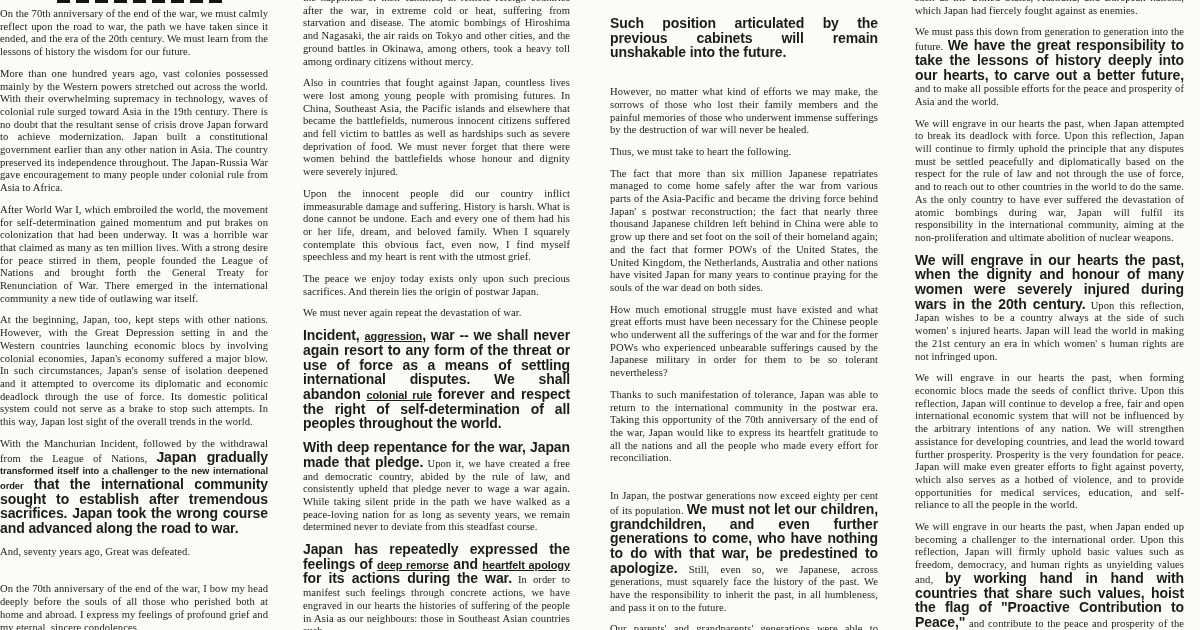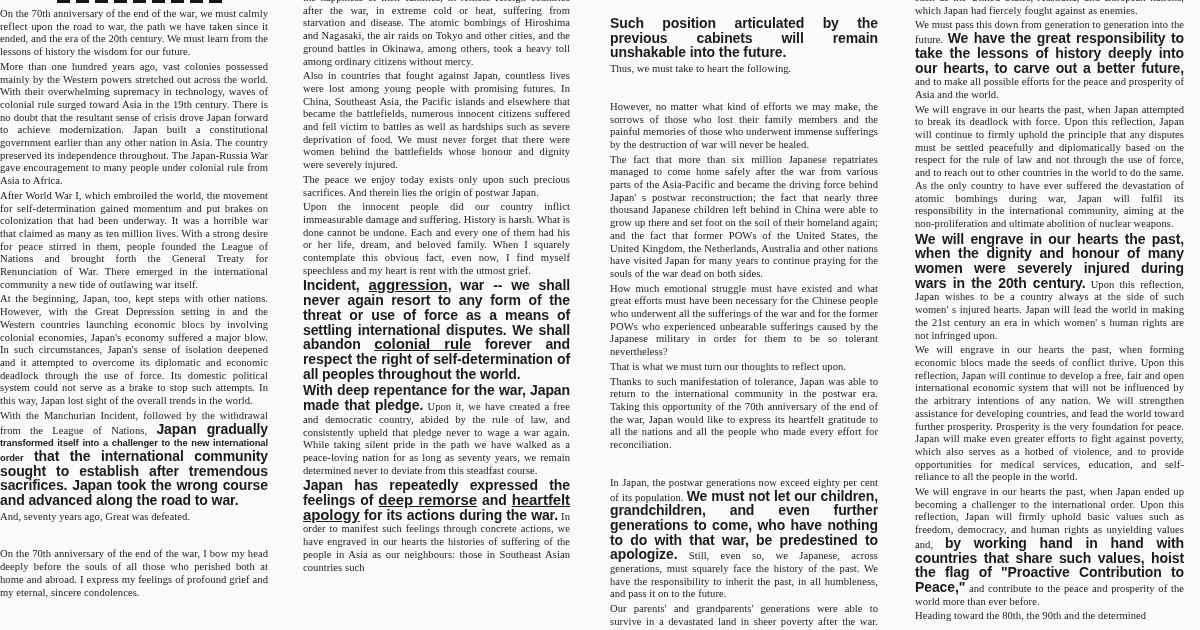--- a/index.html
+++ b/index.html
@@ -21,35 +21,35 @@
     margin:0;
     text-align:justify;
     font-family:"Liberation Serif",serif;
     font-size:10.6px;
     line-height:12.7px;
     letter-spacing:0.05px;
     color:#1b1b1b;
     hyphens:auto;
   }
   .gap-none{margin-top:0;}
-  .gap-normal{margin-top:2px;}
+  .gap-normal{margin-top:9px;}
   .gap-large{margin-top:25px;}
   .run-n{}
   .run-i{}
   .run-b{
     font-family:"Liberation Sans",sans-serif;
     font-weight:700;font-size:14px;letter-spacing:-0.1px;
   }
   .run-bi{
     font-family:"Liberation Sans",sans-serif;
     font-weight:700;font-size:9.4px;letter-spacing:-0.1px;
   }
   .run-bu{
     font-family:"Liberation Sans",sans-serif;
-    font-weight:700;font-size:15px;letter-spacing:-0.1px;
+    font-weight:700;font-size:11px;letter-spacing:-0.1px;
     text-decoration:underline;
   }
 </style>
 </head>
 <body>
 
 <div class="page">
   <div class="rule-frag"></div>
 
 <div class="col" style="left: 0px; top: 8px; width: 268px;">
@@ -57,33 +57,33 @@
       <p class="para gap-normal"><span class="run-n">More than one hundred years ago, vast colonies possessed mainly by the Western powers stretched out across the world. With their overwhelming supremacy in technology, waves of colonial rule surged toward Asia in the 19th century. There is no doubt that the resultant sense of crisis drove Japan forward to achieve modernization. Japan built a constitutional government earlier than any other nation in Asia. The country preserved its independence throughout. The Japan-Russia War gave encouragement to many people under colonial rule from Asia to Africa.</span></p>
       <p class="para gap-normal"><span class="run-n">After World War I, which embroiled the world, the movement for self-determination gained momentum and put brakes on colonization that had been underway. It was a horrible war that claimed as many as ten million lives. With a strong desire for peace stirred in them, people founded the League of Nations and brought forth the General Treaty for Renunciation of War. There emerged in the international community a new tide of outlawing war itself.</span></p>
       <p class="para gap-normal"><span class="run-n">At the beginning, Japan, too, kept steps with other nations. However, with the Great Depression setting in and the Western countries launching economic blocs by involving colonial economies, Japan's economy suffered a major blow. In such circumstances, Japan's sense of isolation deepened and it attempted to overcome its diplomatic and economic deadlock through the use of force. Its domestic political system could not serve as a brake to stop such attempts. In this way, Japan lost sight of the overall trends in the world.</span></p>
       <p class="para gap-normal"><span class="run-n">With the Manchurian Incident, followed by the withdrawal from the League of Nations, </span><span class="run-b">Japan gradually </span><span class="run-bi">transformed itself into a challenger to the new international order</span><span class="run-b"> that the international community sought to establish after tremendous sacrifices. Japan took the wrong course and advanced along the road to war.</span></p>
       <p class="para gap-normal"><span class="run-n">And, </span><span class="run-i">seventy years ago</span><span class="run-n">, Great was defeated.</span></p>
       <p class="para gap-large"><span class="run-n">On the 70th anniversary of the end of the war, I bow my head deeply before the souls of all those who perished both at home and abroad. I express my feelings of profound grief and my eternal, sincere condolences.</span></p>
     </div>
     <div class="col" style="left: 303px; top: -8px; width: 267px;">
       <p class="para gap-none"><span class="run-n">the happiness of their families; in remote foreign countries after the war, in extreme cold or heat, suffering from starvation and disease. The atomic bombings of Hiroshima and Nagasaki, the air raids on Tokyo and other cities, and the ground battles in Okinawa, among others, took a heavy toll among ordinary citizens without mercy.</span></p>
       <p class="para gap-normal"><span class="run-n">Also in countries that fought against Japan, countless lives were lost among young people with promising futures. In China, Southeast Asia, the Pacific islands and elsewhere that became the battlefields, numerous innocent citizens suffered and fell victim to battles as well as hardships such as severe deprivation of food. We must never forget that there were women behind the battlefields whose honour and dignity were severely injured.</span></p>
+      <p class="para gap-normal"><span class="run-n">Upon the innocent people did our country inflict immeasurable damage and suffering. History is harsh. What is done cannot be undone. Each and every one of them had his or her life, dream, and beloved family. When I squarely contemplate this obvious fact, even now, I find myself speechless and my heart is rent with the utmost grief.</span></p>
       <p class="para gap-normal"><span class="run-n">The peace we enjoy today exists only upon such precious sacrifices. And therein lies the origin of postwar Japan.</span></p>
-      <p class="para gap-normal"><span class="run-n">Upon the innocent people did our country inflict immeasurable damage and suffering. History is harsh. What is done cannot be undone. Each and every one of them had his or her life, dream, and beloved family. When I squarely contemplate this obvious fact, even now, I find myself speechless and my heart is rent with the utmost grief.</span></p>
+      <p class="para gap-normal"><span class="run-n">We must never again repeat the devastation of war.</span></p>
       <p class="para gap-normal"><span class="run-b">Incident, </span><span class="run-bu">aggression</span><span class="run-b">, war -- we shall never again resort to any form of the threat or use of force as a means of settling international disputes. We shall abandon </span><span class="run-bu">colonial rule</span><span class="run-b"> forever and respect the right of self-determination of all peoples throughout the world.</span></p>
       <p class="para gap-normal"><span class="run-b">With deep repentance for the war, Japan made that pledge.</span><span class="run-n"> Upon it, we have created a free and democratic country, abided by the rule of law, and consistently upheld that pledge never to wage a war again. While taking silent pride in the path we have walked as a peace-loving nation for as long as seventy years, we remain determined never to deviate from this steadfast course.</span></p>
       <p class="para gap-normal"><span class="run-b">Japan has repeatedly expressed the feelings of </span><span class="run-bu">deep remorse</span><span class="run-b"> and </span><span class="run-bu">heartfelt apology</span><span class="run-b"> for its actions during the war.</span><span class="run-n"> In order to manifest such feelings through concrete actions, we have engraved in our hearts the histories of suffering of the people in Asia as our neighbours: those in Southeast Asian countries such</span></p>
     </div>
     <div class="col" style="left: 610px; top: 17px; width: 268px;">
       <p class="para gap-none"><span class="run-b">Such position articulated by the previous cabinets will remain unshakable into the future.</span></p>
+      <p class="para gap-large"><span class="run-n">However, no matter what kind of efforts we may make, the sorrows of those who lost their family members and the painful memories of those who underwent immense sufferings by the destruction of war will never be healed.</span></p>
       <p class="para gap-normal"><span class="run-n">Thus, we must take to heart the following.</span></p>
-      <p class="para gap-large"><span class="run-n">However, no matter what kind of efforts we may make, the sorrows of those who lost their family members and the painful memories of those who underwent immense sufferings by the destruction of war will never be healed.</span></p>
       <p class="para gap-normal"><span class="run-n">The fact that more than six million Japanese repatriates managed to come home safely after the war from various parts of the Asia-Pacific and became the driving force behind Japan' s postwar reconstruction; the fact that nearly three thousand Japanese children left behind in China were able to grow up there and set foot on the soil of their homeland again; and the fact that former POWs of the United States, the United Kingdom, the Netherlands, Australia and other nations have visited Japan for many years to continue praying for the souls of the war dead on both sides.</span></p>
       <p class="para gap-normal"><span class="run-n">How much emotional struggle must have existed and what great efforts must have been necessary for the Chinese people who underwent all the sufferings of the war and for the former POWs who experienced unbearable sufferings caused by the Japanese military in order for them to be so tolerant nevertheless?</span></p>
-      <p class="para gap-normal"><span class="run-n">That is what we must turn our thoughts to reflect upon.</span></p>
       <p class="para gap-normal"><span class="run-n">Thanks to such manifestation of tolerance, Japan was able to return to the international community in the postwar era. Taking this opportunity of the 70th anniversary of the end of the war, Japan would like to express its heartfelt gratitude to all the nations and all the people who made every effort for reconciliation.</span></p>
       <p class="para gap-large"><span class="run-n">In Japan, the postwar generations now exceed eighty per cent of its population. </span><span class="run-b">We must not let our children, grandchildren, and even further generations to come, who have nothing to do with that war, be predestined to apologize.</span><span class="run-n"> Still, even so, we Japanese, across generations, must squarely face the history of the past. We have the responsibility to inherit the past, in all humbleness, and pass it on to the future.</span></p>
       <p class="para gap-normal"><span class="run-n">Our parents' and grandparents' generations were able to survive in a devastated land in sheer poverty after the war. The future they brought about is the one our current generation inherited and the one we will hand down</span></p>
     </div>
     <div class="col" style="left: 915px; top: -8px; width: 269px;">
       <p class="para gap-none"><span class="run-n">such as the United States, Australia, and European nations, which Japan had fiercely fought against as enemies.</span></p>
       <p class="para gap-normal"><span class="run-n">We must pass this down from generation to generation into the future. </span><span class="run-b">We have the great responsibility to take the lessons of history deeply into our hearts, to carve out a better future,</span><span class="run-n"> and to make all possible efforts for the peace and prosperity of Asia and the world.</span></p>
       <p class="para gap-normal"><span class="run-n">We will engrave in our hearts the past, when Japan attempted to break its deadlock with force. Upon this reflection, Japan will continue to firmly uphold the principle that any disputes must be settled peacefully and diplomatically based on the respect for the rule of law and not through the use of force, and to reach out to other countries in the world to do the same. As the only country to have ever suffered the devastation of atomic bombings during war, Japan will fulfil its responsibility in the international community, aiming at the non-proliferation and ultimate abolition of nuclear weapons.</span></p>
       <p class="para gap-normal"><span class="run-b">We will engrave in our hearts the past, when the dignity and honour of many women were severely injured during wars in the 20th century.</span><span class="run-n"> Upon this reflection, Japan wishes to be a country always at the side of such women' s injured hearts. Japan will lead the world in making the 21st century an era in which women' s human rights are not infringed upon.</span></p>
       <p class="para gap-normal"><span class="run-n">We will engrave in our hearts the past, when forming economic blocs made the seeds of conflict thrive. Upon this reflection, Japan will continue to develop a free, fair and open international economic system that will not be influenced by the arbitrary intentions of any nation. We will strengthen assistance for developing countries, and lead the world toward further prosperity. Prosperity is the very foundation for peace. Japan will make even greater efforts to fight against poverty, which also serves as a hotbed of violence, and to provide opportunities for medical services, education, and self-reliance to all the people in the world.</span></p>

